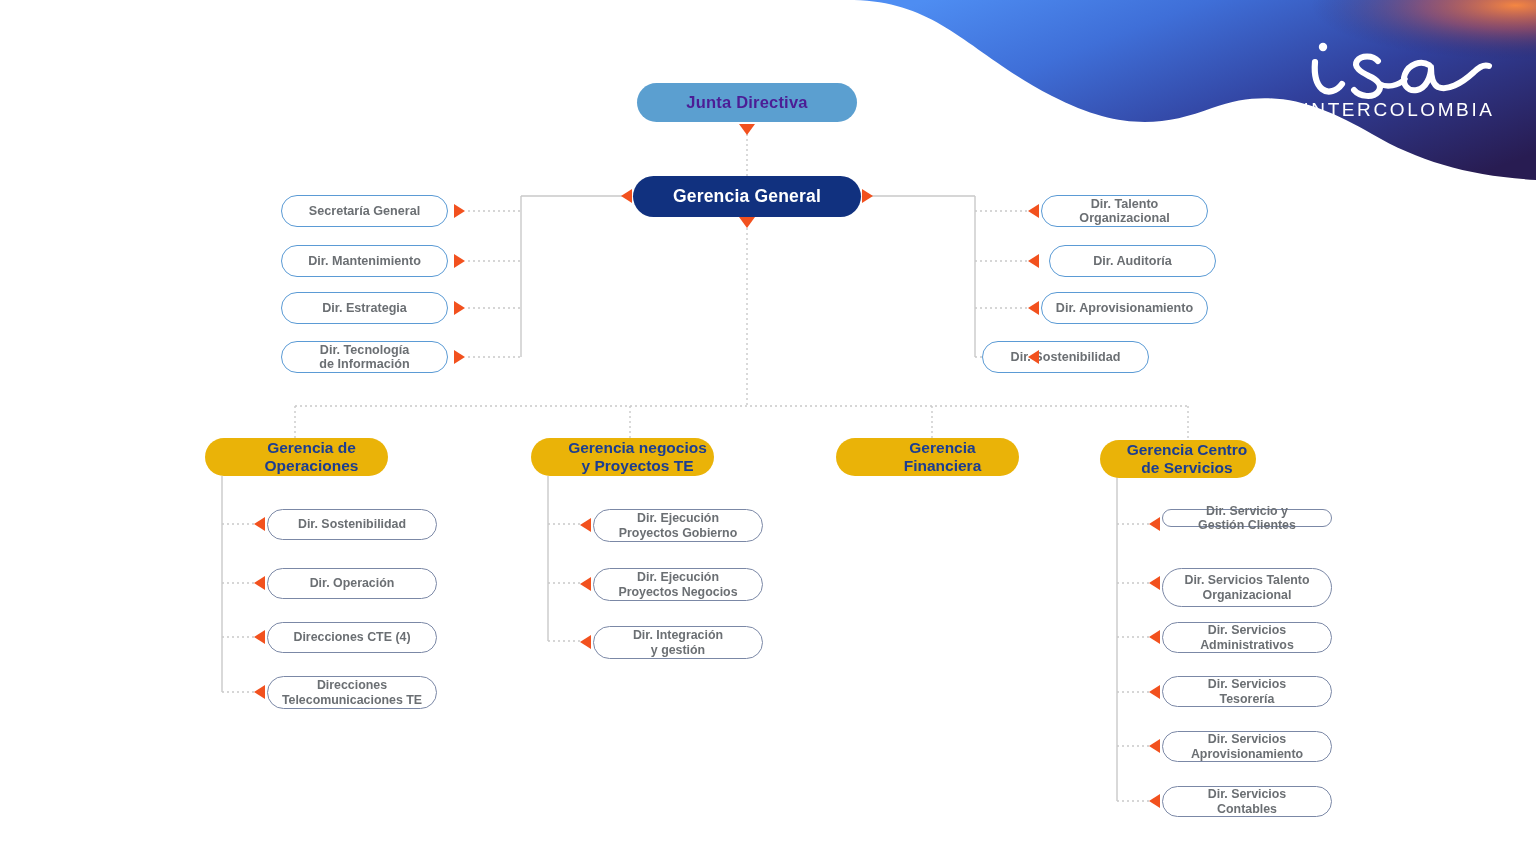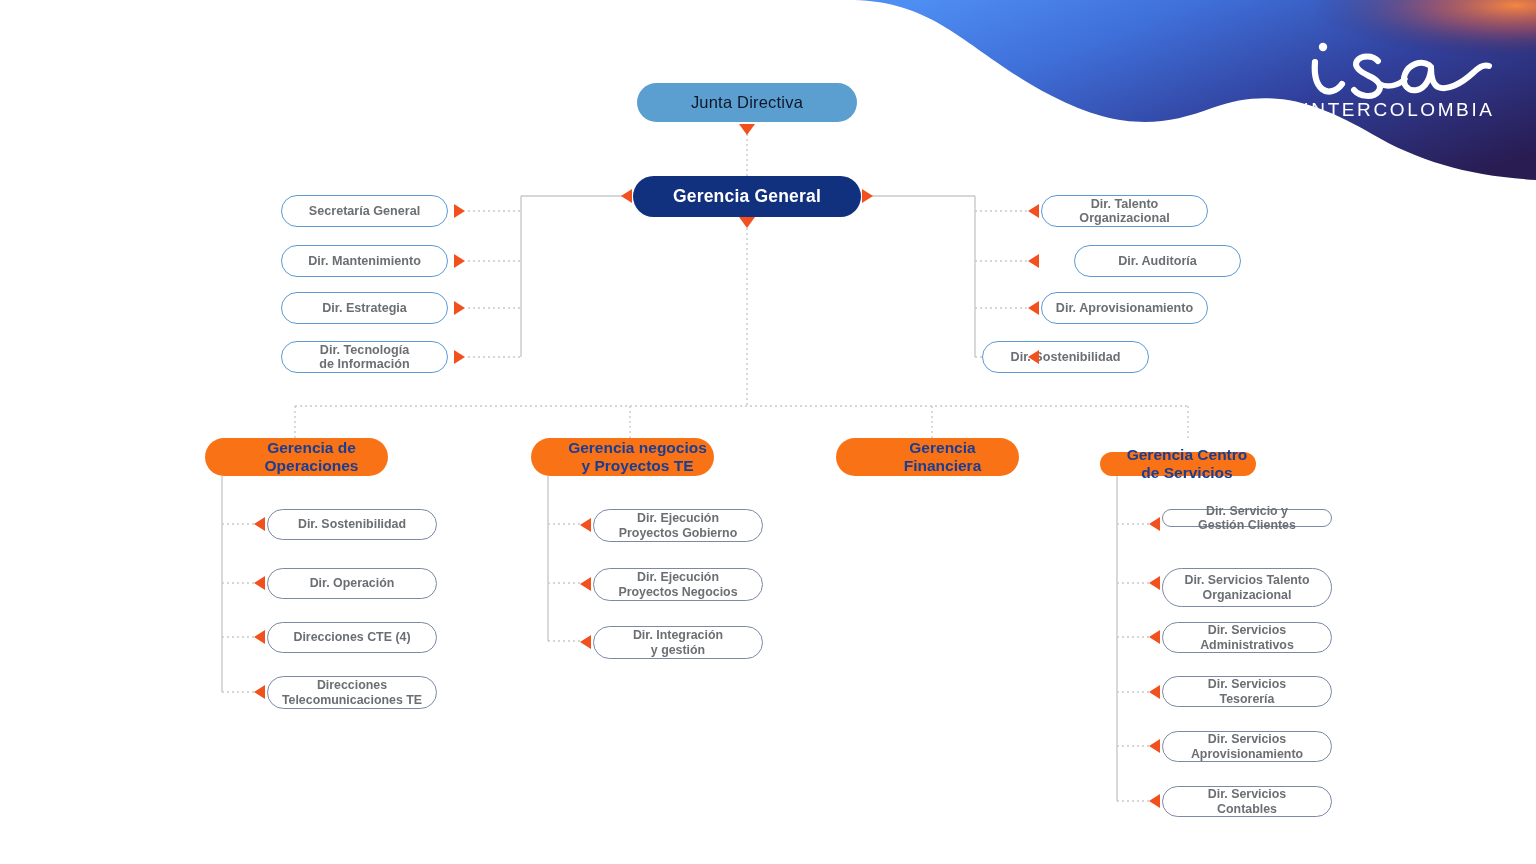--- a/index.html
+++ b/index.html
@@ -34,35 +34,35 @@
   .node {
     position: absolute;
     display: flex; align-items: center; justify-content: center;
     text-align: center;
     border-radius: 999px;
     line-height: 1.14;
     white-space: pre-line;
   }
 
   .node-board {
-    background: #5b9fd0; color: #0f172a;
-    font-size: 16.5px; font-weight: normal;
+    background: #5b9fd0; color: #4c1d95;
+    font-size: 16.5px; font-weight: bold;
     letter-spacing: .2px;
   }
   .node-gm {
     background: #11317f; color: #ffffff;
     font-size: 17.5px; font-weight: bold;
     letter-spacing: .2px;
   }
   .node-staff {
     background: #ffffff; border: 1.6px solid #5b9bd5;
     color: #6b6f73; font-size: 12.6px; font-weight: bold;
   }
   .node-mgr {
-    background: #f97316; color: #1b3d91;
+    background: #eab308; color: #1b3d91;
     font-size: 15.5px; font-weight: bold;
     justify-content: flex-start; padding-left: 30px;
     text-align: center;
   }
   .node-mgr span { display: block; width: 100%; text-align: center; }
   .node-unit {
     background: #ffffff; border: 1.6px solid #7b88a6;
     color: #6b6f73; font-size: 12.4px; font-weight: bold;
   }
 
@@ -196,21 +196,21 @@
 de Información</span>
   </div>
   <div class="arrow arrow-r" style="left:454px; top:350px;"></div>
 
   <div class="node node-staff" style="left:1041px; top:195px; width:167px; height:32px;">
     <span>Dir. Talento
 Organizacional</span>
   </div>
   <div class="arrow arrow-l" style="left:1028px; top:204px;"></div>
 
-  <div class="node node-staff" style="left:1074px; top:245px; width:167px; height:32px;">
+  <div class="node node-staff" style="left:1049px; top:245px; width:167px; height:32px;">
     <span>Dir. Auditoría</span>
   </div>
   <div class="arrow arrow-l" style="left:1028px; top:254px;"></div>
 
   <div class="node node-staff" style="left:1041px; top:292px; width:167px; height:32px;">
     <span>Dir. Aprovisionamiento</span>
   </div>
   <div class="arrow arrow-l" style="left:1028px; top:301px;"></div>
 
   <div class="node node-staff" style="left:982px; top:341px; width:167px; height:32px;">
@@ -223,21 +223,21 @@
 Operaciones</span>
   </div>
   <div class="node node-mgr" style="left:531px; top:438px; width:183px; height:38px;">
     <span>Gerencia negocios
 y Proyectos TE</span>
   </div>
   <div class="node node-mgr" style="left:836px; top:438px; width:183px; height:38px;">
     <span>Gerencia
 Financiera</span>
   </div>
-  <div class="node node-mgr" style="left:1100px; top:452px; width:156px; height:24px; padding-left:18px;">
+  <div class="node node-mgr" style="left:1100px; top:440px; width:156px; height:38px; padding-left:18px;">
     <span>Gerencia Centro
 de Servicios</span>
   </div>
 
   <div class="node node-unit" style="left:267px; top:509px; width:170px; height:31px;">
     <span>Dir. Sostenibilidad</span>
   </div>
   <div class="arrow arrow-l" style="left:254px; top:517px;"></div>
 
   <div class="node node-unit" style="left:267px; top:568px; width:170px; height:31px;">

